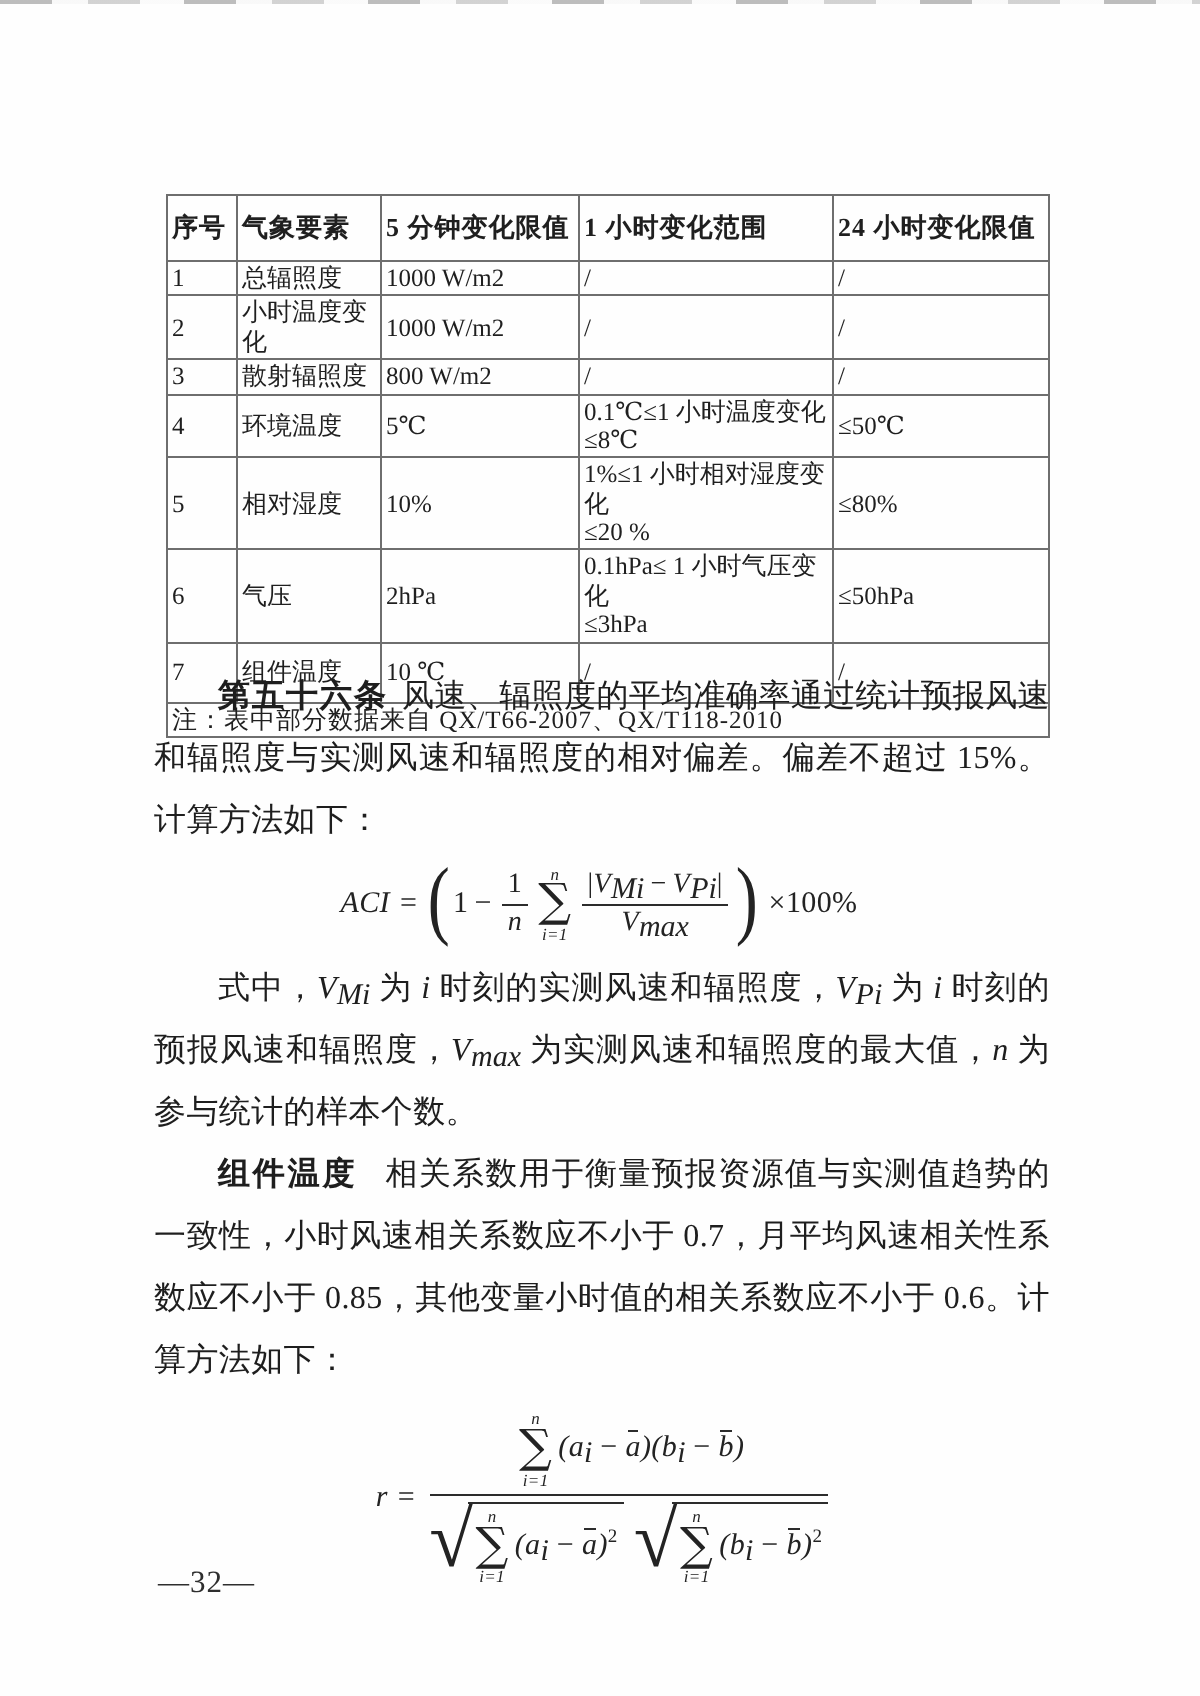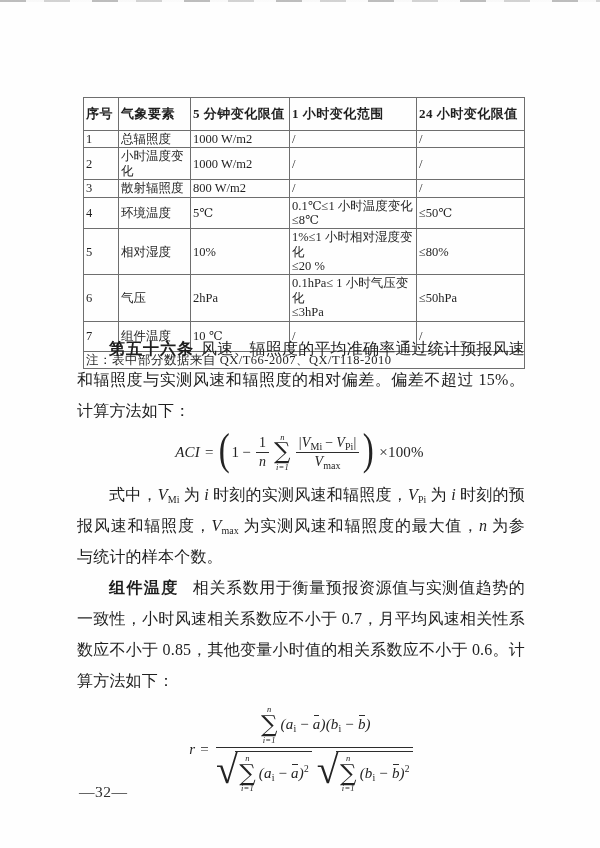--- a/index.html
+++ b/index.html
@@ -47,21 +47,21 @@
     margin: 0; font-size: 16px; line-height: 31px;
     text-align: justify; text-indent: 2em;
     letter-spacing: .2px; color: #1e1e1e;
   }
   .lead { font-weight: bold; letter-spacing: 1px; }
   .lead.m1 { margin-right: 7px; }
   .lead.m2 { margin-right: 14px; }
   .mi { font-style: italic; }
   .mn, .mo { font-style: normal; }
   sub.msub {
-    font-size: 10px; line-height: 0;
+    font-size: 15px; font-style: italic; line-height: 0;
     vertical-align: -3px; letter-spacing: 0;
   }
   sup.msup { font-size: 9.5px; line-height: 0; vertical-align: 6px; }
 
   
   .formula {
     display: flex; align-items: center; justify-content: center;
     font-size: 15px; color: #232323; letter-spacing: .2px;
   }
   .f-aci { margin: 3px 0 4px; height: 46px; }

